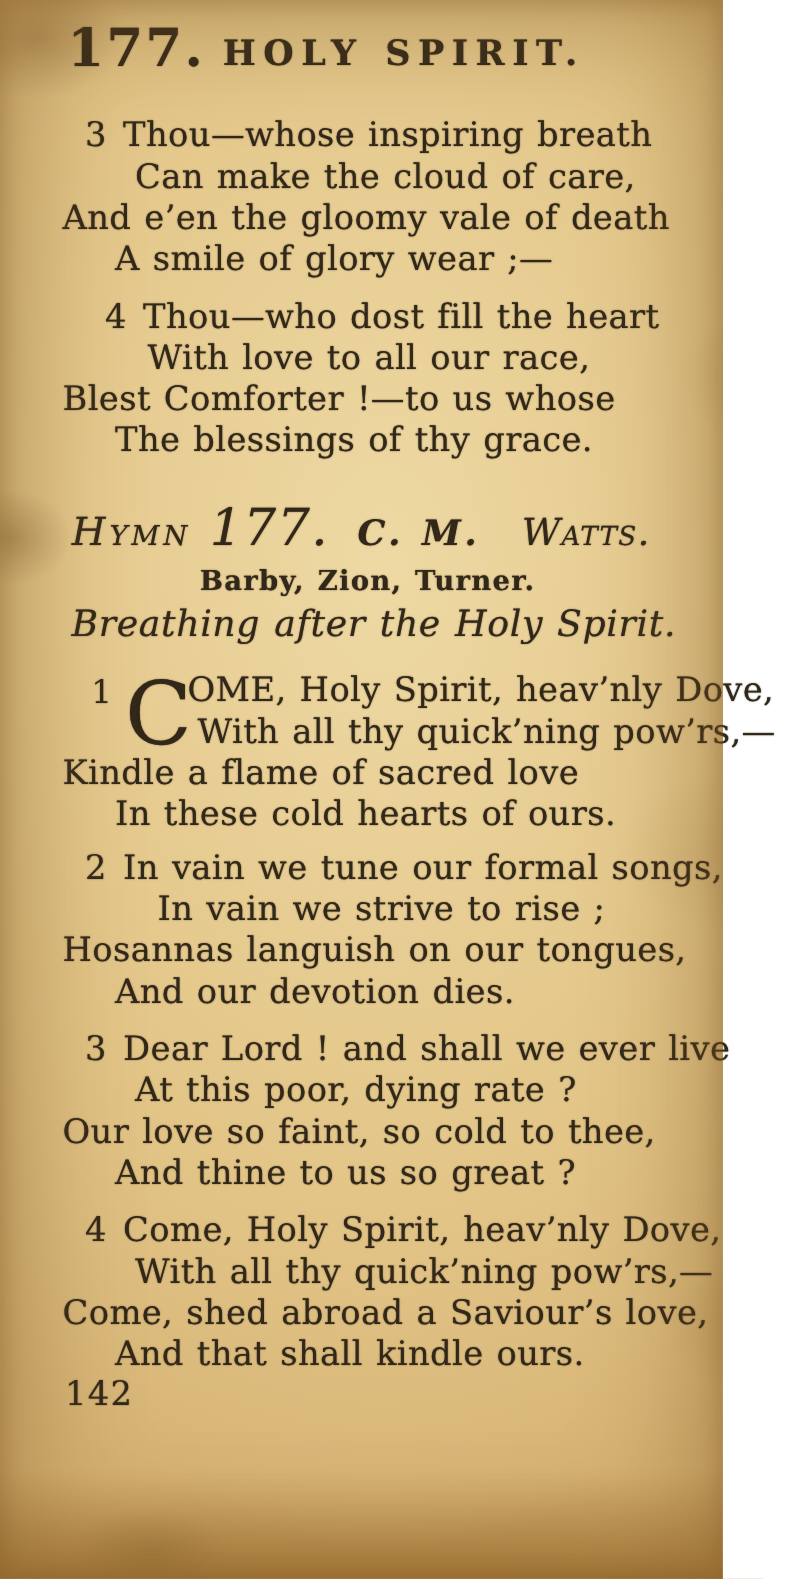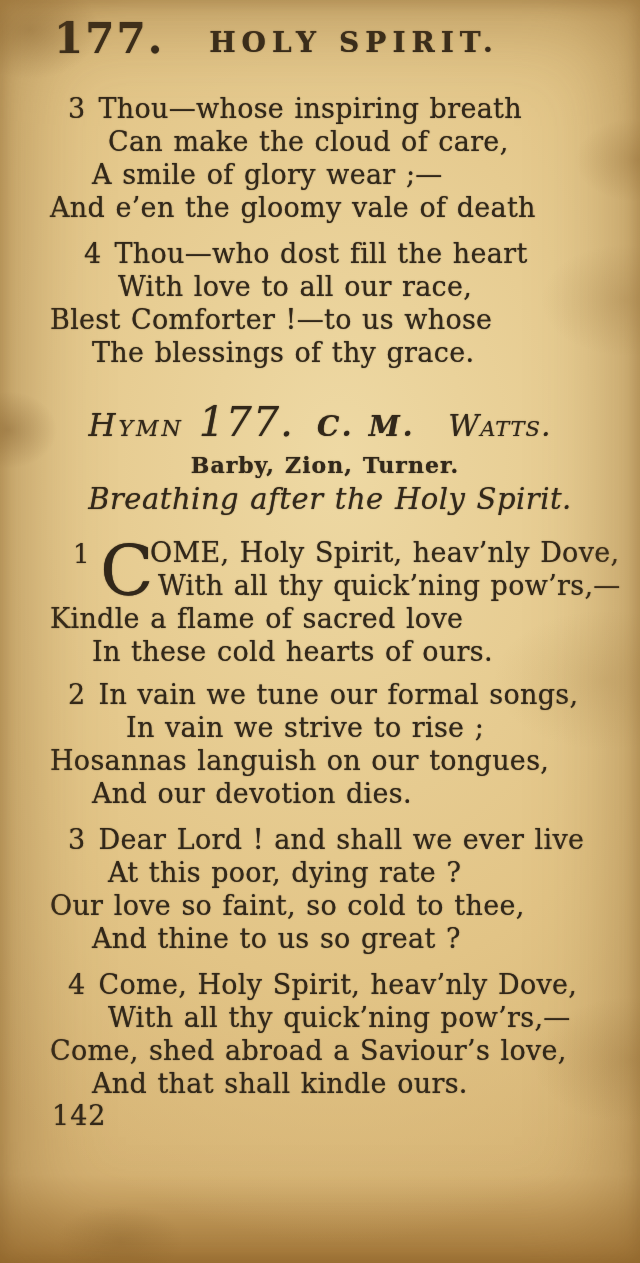--- a/index.html
+++ b/index.html
@@ -1,21 +1,21 @@
 <!DOCTYPE html>
 <html><head>
 <meta charset="utf-8">
 <style>
   html, body { margin: 0; padding: 0; }
   body {
     width: 640px; height: 1263px; overflow: hidden;
     font-family: "DejaVu Serif", serif;
   }
   .page {
-    position: relative; width: 640px; height: 1263px;
+    position: relative; width: 578px; height: 1263px;
     color: #32281a;
     background-color: #d5b273;
     background-image:
       radial-gradient(115% 80% at 53% 36%, #eed9a4 0%, #e2c486 52%, rgba(226,196,134,0) 78%),
       linear-gradient(180deg, #c79c58 0%, #d9ba7c 5%, #dcbf82 50%, #d5b273 93%, #b08342 100%);
     text-shadow: 0 0 1.2px rgba(44,34,20,.75);
     letter-spacing: 0.3px;
     word-spacing: 1.5px;
   }
   .stains {
@@ -88,22 +88,22 @@
   <div class="stains"></div>
 
   <header class="page-head">
     <span class="head-num">177.</span>
     <span class="head-title">HOLY SPIRIT.</span>
   </header>
 
   <section class="stanza sA">
     <div class="vline l1"><span class="vnum">3</span><span>Thou—whose inspiring breath</span></div>
     <div class="vline l2">Can make the cloud of care,</div>
+    <div class="vline l3">And e’en the gloomy vale of death</div>
     <div class="vline l4">A smile of glory wear ;—</div>
-    <div class="vline l3">And e’en the gloomy vale of death</div>
   </section>
 
   <section class="stanza sB">
     <div class="vline l1"><span class="vnum">4</span><span>Thou—who dost fill the heart</span></div>
     <div class="vline l2">With love to all our race,</div>
     <div class="vline l3">Blest Comforter !—to us whose</div>
     <div class="vline l4">The blessings of thy grace.</div>
   </section>
 
   <div class="hymn-heading">

